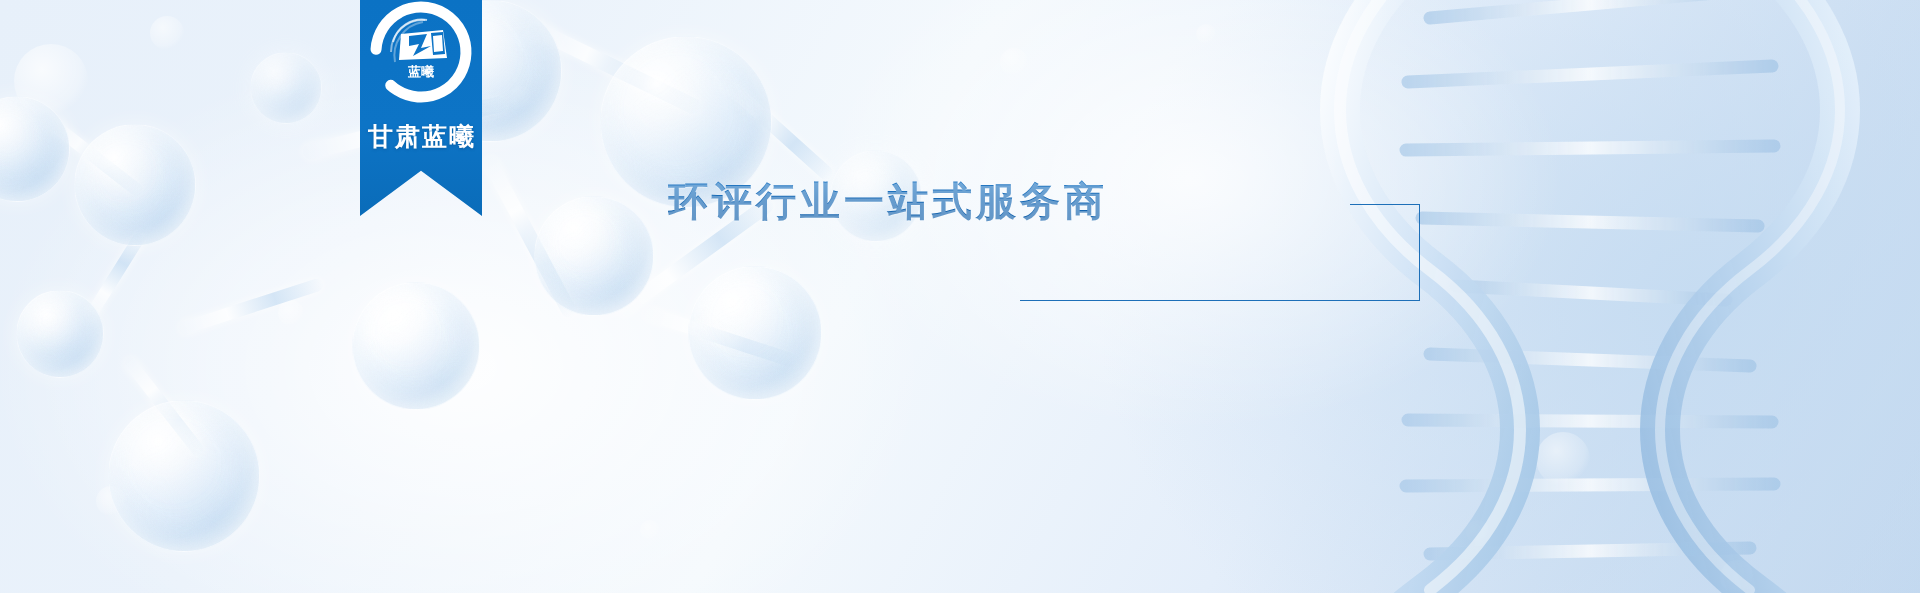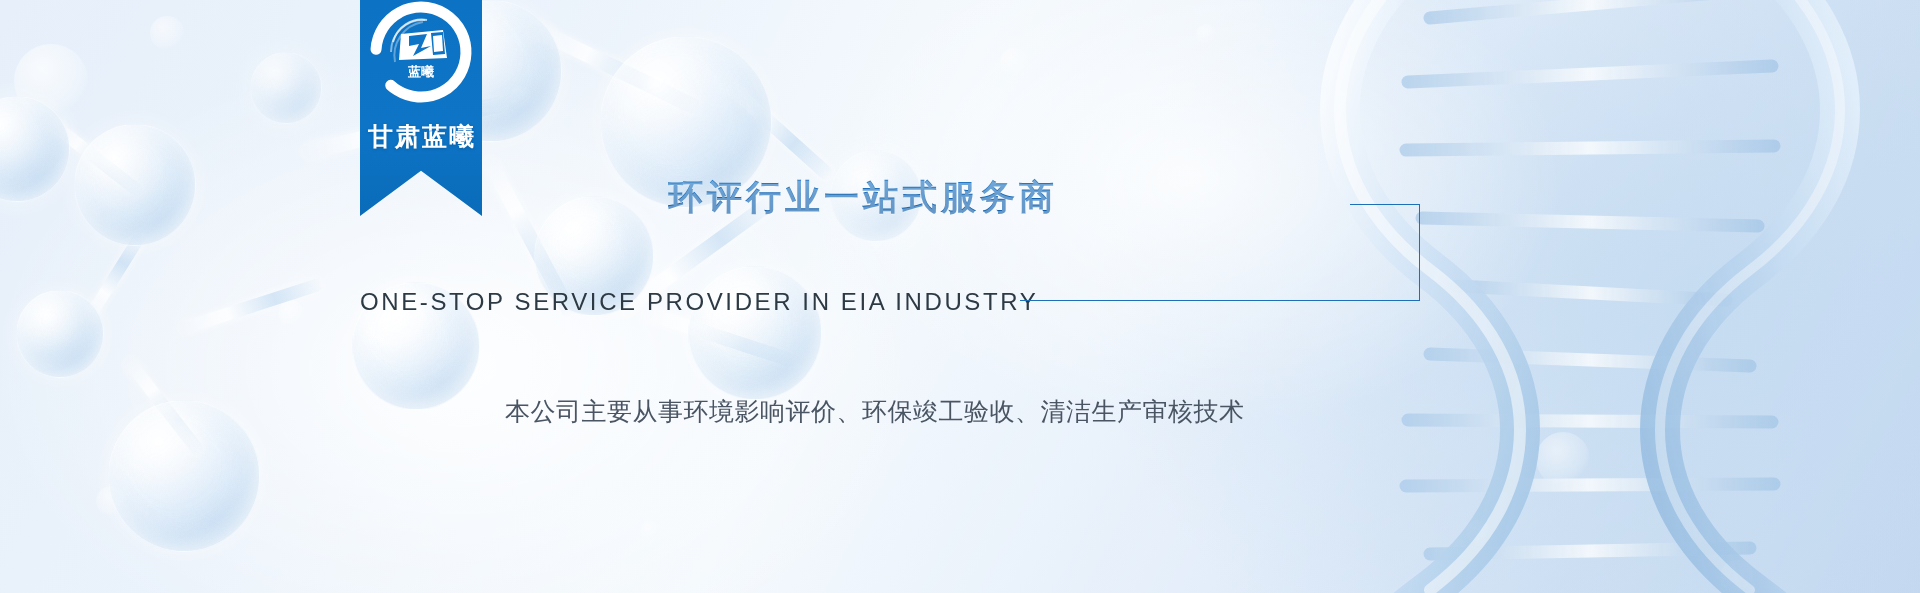--- a/index.html
+++ b/index.html
@@ -52,21 +52,21 @@
     position:absolute;left:0;top:120px;width:124px;text-align:center;
     color:#ffffff;font-size:25px;font-weight:700;letter-spacing:2px;
     font-family:"Liberation Sans","DejaVu Sans",sans-serif;
     text-shadow:0 1px 3px rgba(4,60,110,.35);
   }
 
   
   #headline{
     position:absolute;left:668px;top:174px;
     font-family:"DejaVu Serif","Liberation Serif",serif;
-    font-weight:700;font-size:35px;letter-spacing:4px;
+    font-weight:700;font-size:40px;letter-spacing:4px;
     color:#1565b0;
     background:linear-gradient(180deg,#2f83cc 0%,#1668b4 45%,#0f5ca6 100%);
     -webkit-background-clip:text;background-clip:text;color:transparent;
     white-space:nowrap;
     text-shadow:0 1px 0 rgba(255,255,255,.35);
   }
   #subtitle{
     position:absolute;left:360px;top:288px;
     font-family:"Liberation Sans","DejaVu Sans",sans-serif;
     font-size:24px;letter-spacing:2.6px;color:#2d3a44;white-space:nowrap;
@@ -178,23 +178,21 @@
         <path d="M62 33 L74 32 L76 54 L64 55 Z" fill="#0d74c6"></path>
         <path d="M64 36 L73 35 L74 51 L65 52 Z" fill="#ffffff"></path>
         <text x="52" y="76" text-anchor="middle" fill="#ffffff" font-family="DejaVu Sans, sans-serif" font-size="13" font-weight="700">蓝曦</text>
       </svg>
     </div>
     <div id="ribbon-title">甘肃蓝曦</div>
   </div>
 
   <div id="headline">环评行业一站式服务商</div>
 
-  <div id="subtitle">ONE-STOP SERVICE PROVIDER IN EIA INDUSTRY</div>
 
   <div id="line-h"></div>
   <div id="line-v"></div>
   <div id="line-t"></div>
 
   <div id="body-text">
-    <span class="l">本公司主要从事环境影响评价、环保竣工验收、清洁生产审核技术</span>
   </div>
 
 </div>
 
 </body></html>

